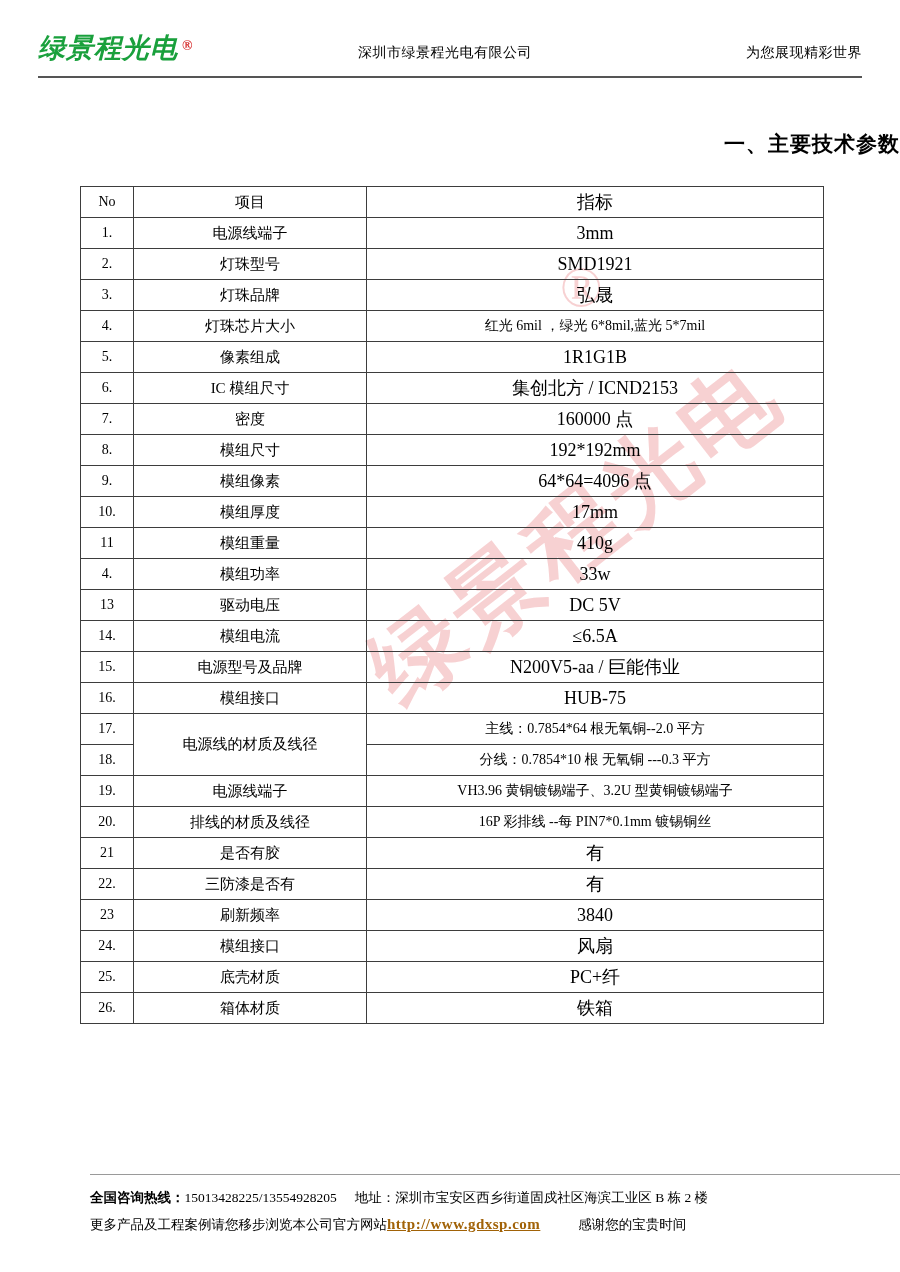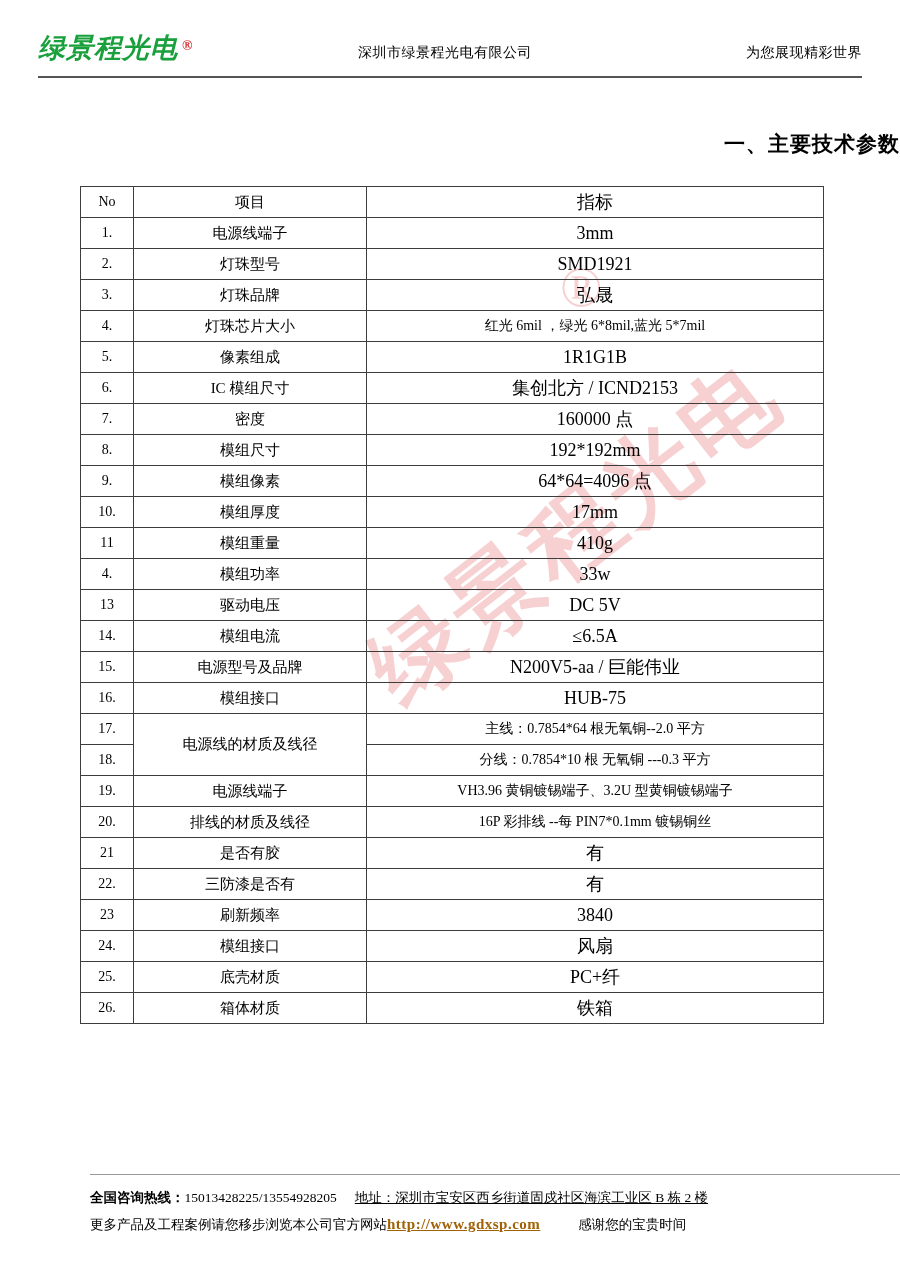--- a/index.html
+++ b/index.html
@@ -162,21 +162,21 @@
   }
   .footer-line {
     display: flex;
     align-items: baseline;
     padding: 0 38px;
     font-size: 13.5px;
     line-height: 26px;
   }
   .f-bold { font-weight: bold; }
   .f-left { white-space: nowrap; }
-  .f-mid { margin-left: 18px; white-space: nowrap; text-decoration: underline; }
+  .f-mid { margin-left: 18px; white-space: nowrap; }
   .f-page { margin-left: auto; font-weight: bold; font-size: 13.5px; }
   .footer-line2 {
     padding: 0 38px;
     font-size: 13.5px;
     line-height: 26px;
     display: flex;
     align-items: baseline;
   }
   .url {
     color: #a16207;

